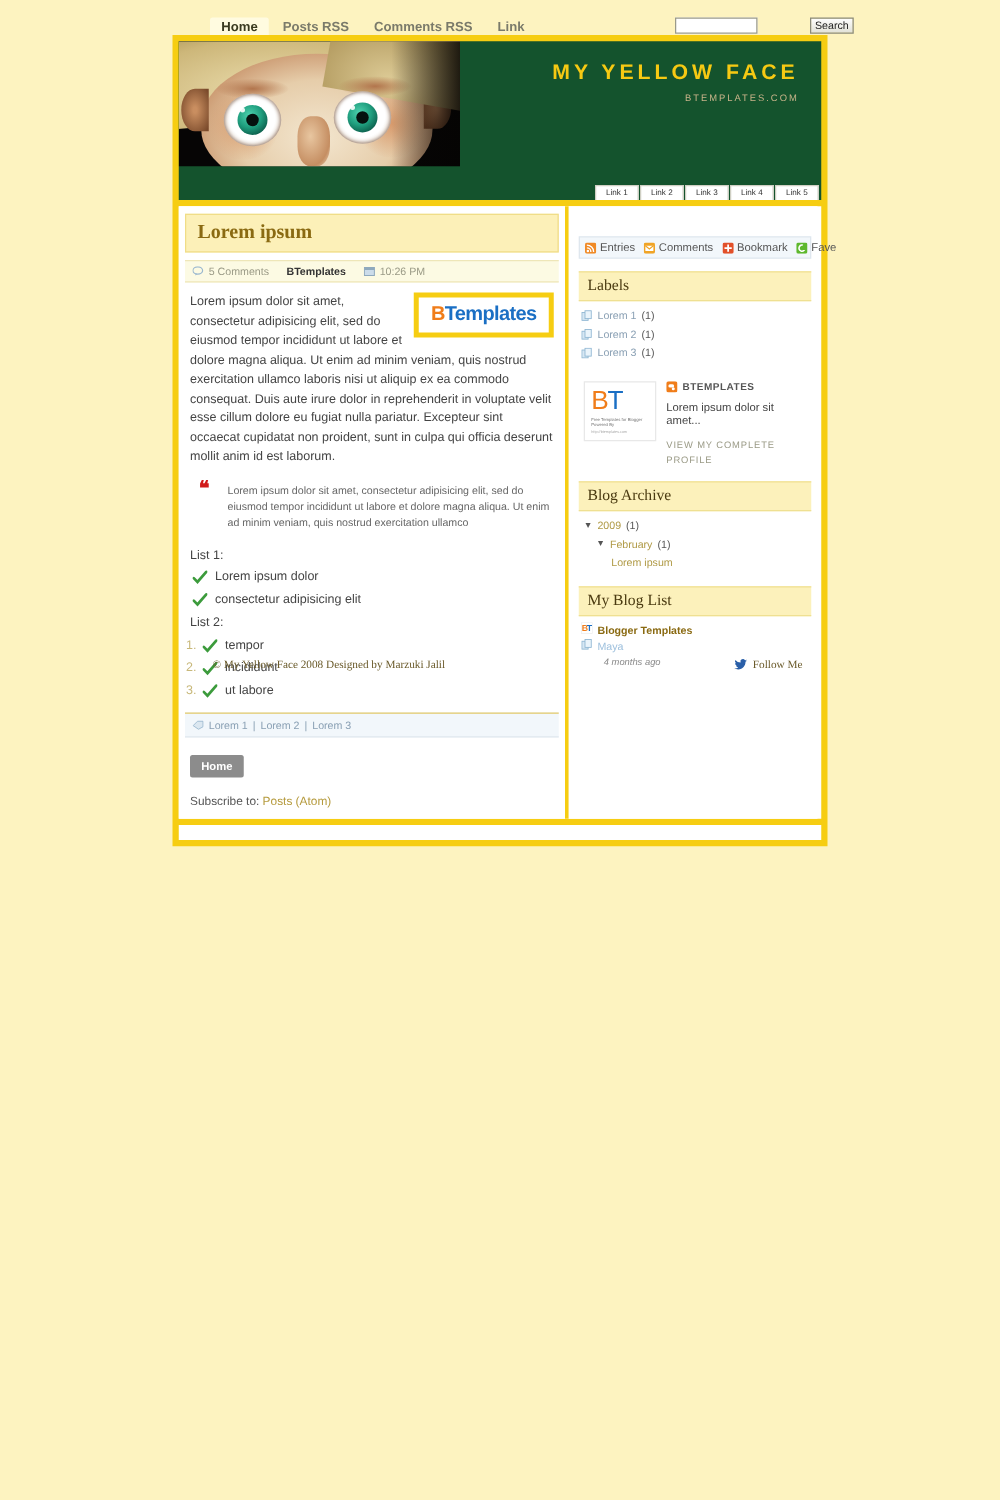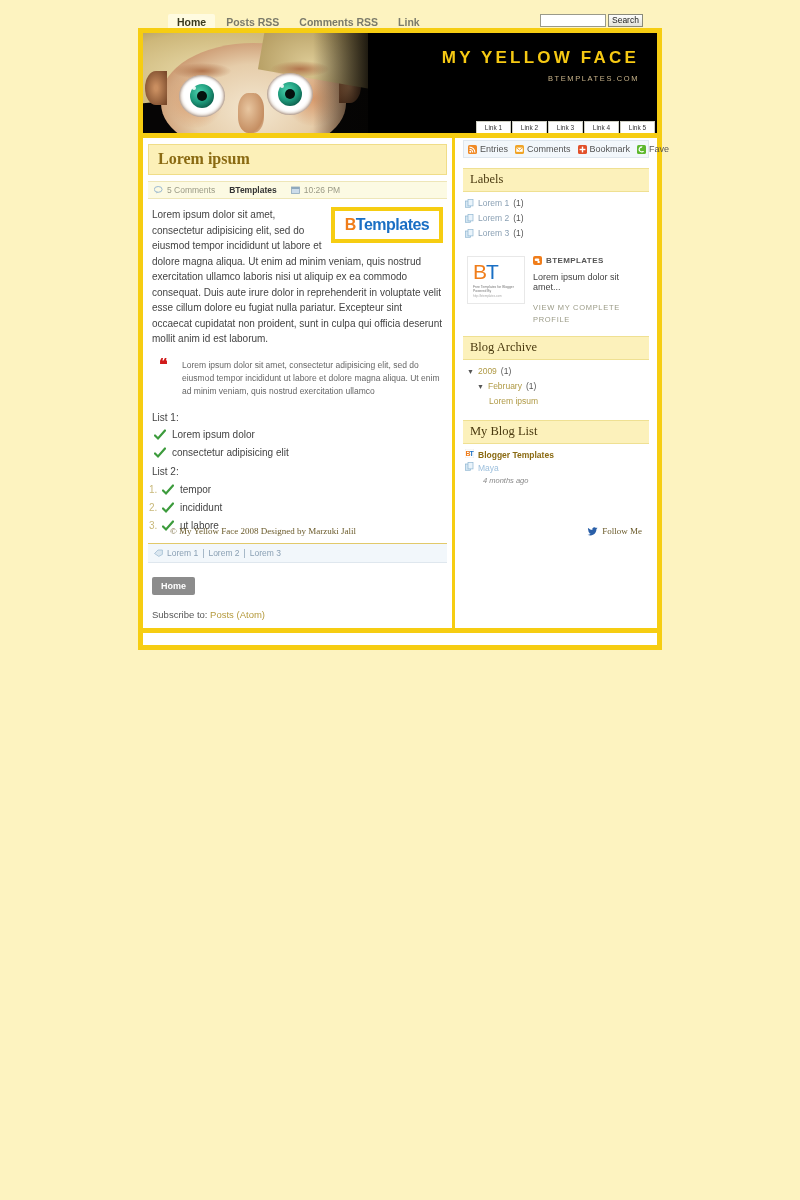--- a/index.html
+++ b/index.html
@@ -30,21 +30,21 @@
     color:#7a7a6a;
     font-weight:bold;
   }
   .topnav a.active{
     background:#fffbe0;
     color:#3a3a20;
     border-radius:2px 2px 0 0;
   }
   .searchbox{
     position:absolute;left:540px;top:14px;
-    display:flex;align-items:center;
+    display:flex;align-items:center;gap:40px;
   }
   .searchbox input[type=text]{
     width:60px;height:11px;
     border:1px solid #9a9a8a;
     background:#fff;
     font-size:9px;
     padding:0 2px;
     margin:0;
   }
   .searchbox .sbtn{
@@ -64,22 +64,22 @@
     position:absolute;left:138px;top:28px;
     width:524px;
     background:#f6cd12;
     padding:5px;
     box-sizing:border-box;
   }
 
   
   .banner{
     position:relative;
-    width:514px;height:100px;
-    background:#000000;
+    width:514px;height:127px;
+    background:#14532d;
     overflow:hidden;
   }
   .face{
     position:absolute;left:0;top:0;width:225px;height:100px;
     overflow:hidden;
     background:#060505;
   }
   .hair{
     position:absolute;left:-10px;top:-30px;width:250px;height:90px;
     background:
@@ -177,21 +177,21 @@
     width:312px;
     box-sizing:border-box;
     padding:6px 5px 8px 5px;
     border-right:3px solid #f6cd12;
     min-height:352px;
     background:#fff;
   }
   .sidebar{
     width:199px;
     box-sizing:border-box;
-    padding:2px 5px 8px 8px;
+    padding:24px 5px 8px 8px;
     background:#fff;
   }
 
   
   .post-title{
     background:#fcf0b8;
     border:1px solid #f0dd88;
     padding:5px 9px 6px 9px;
     color:#8a6a12;
     font-family:"Liberation Serif", serif;

